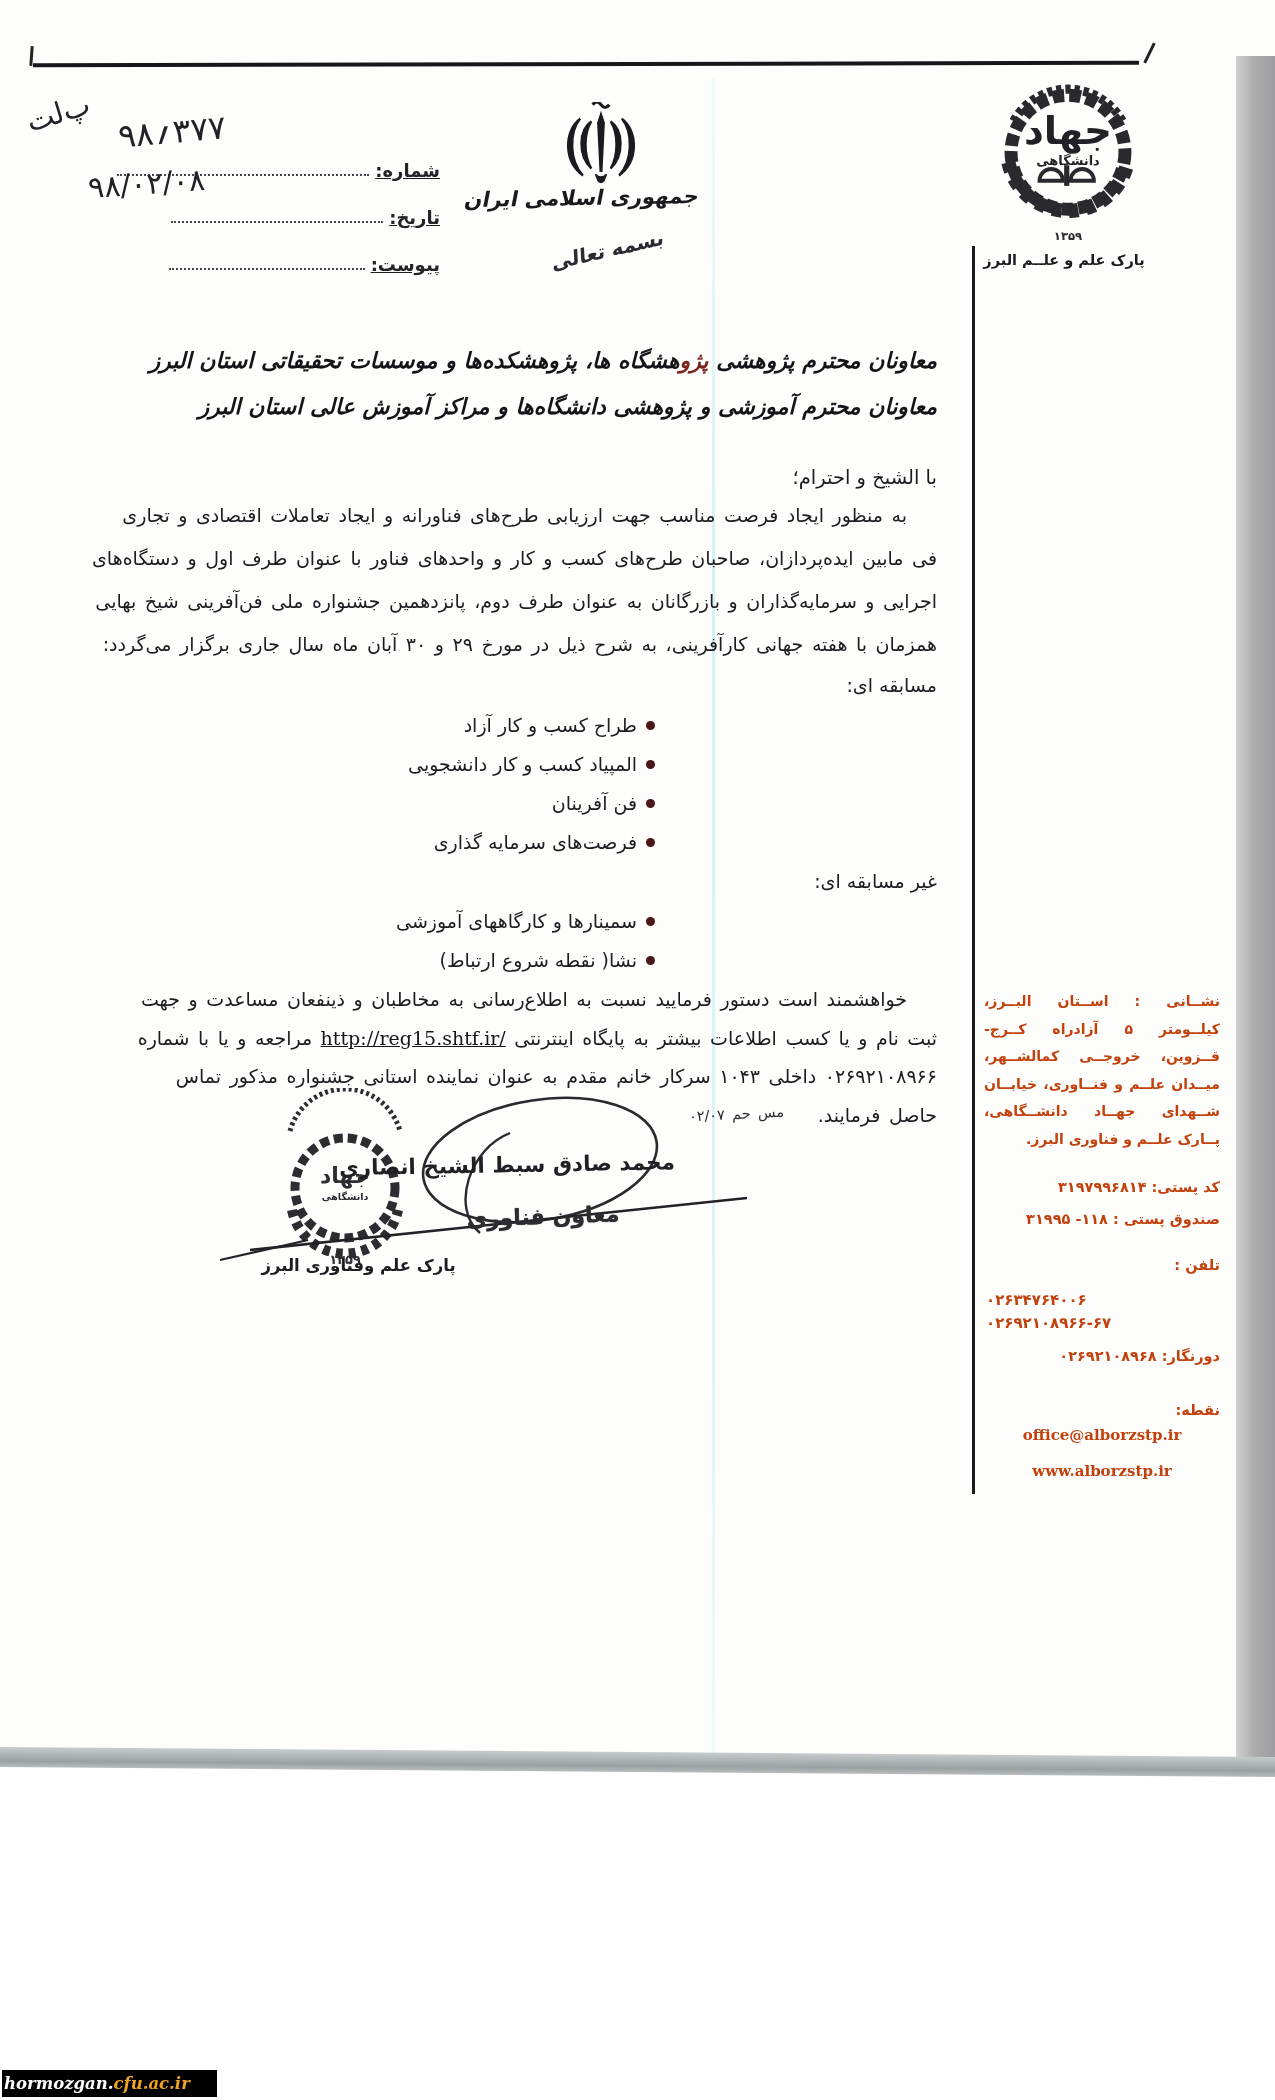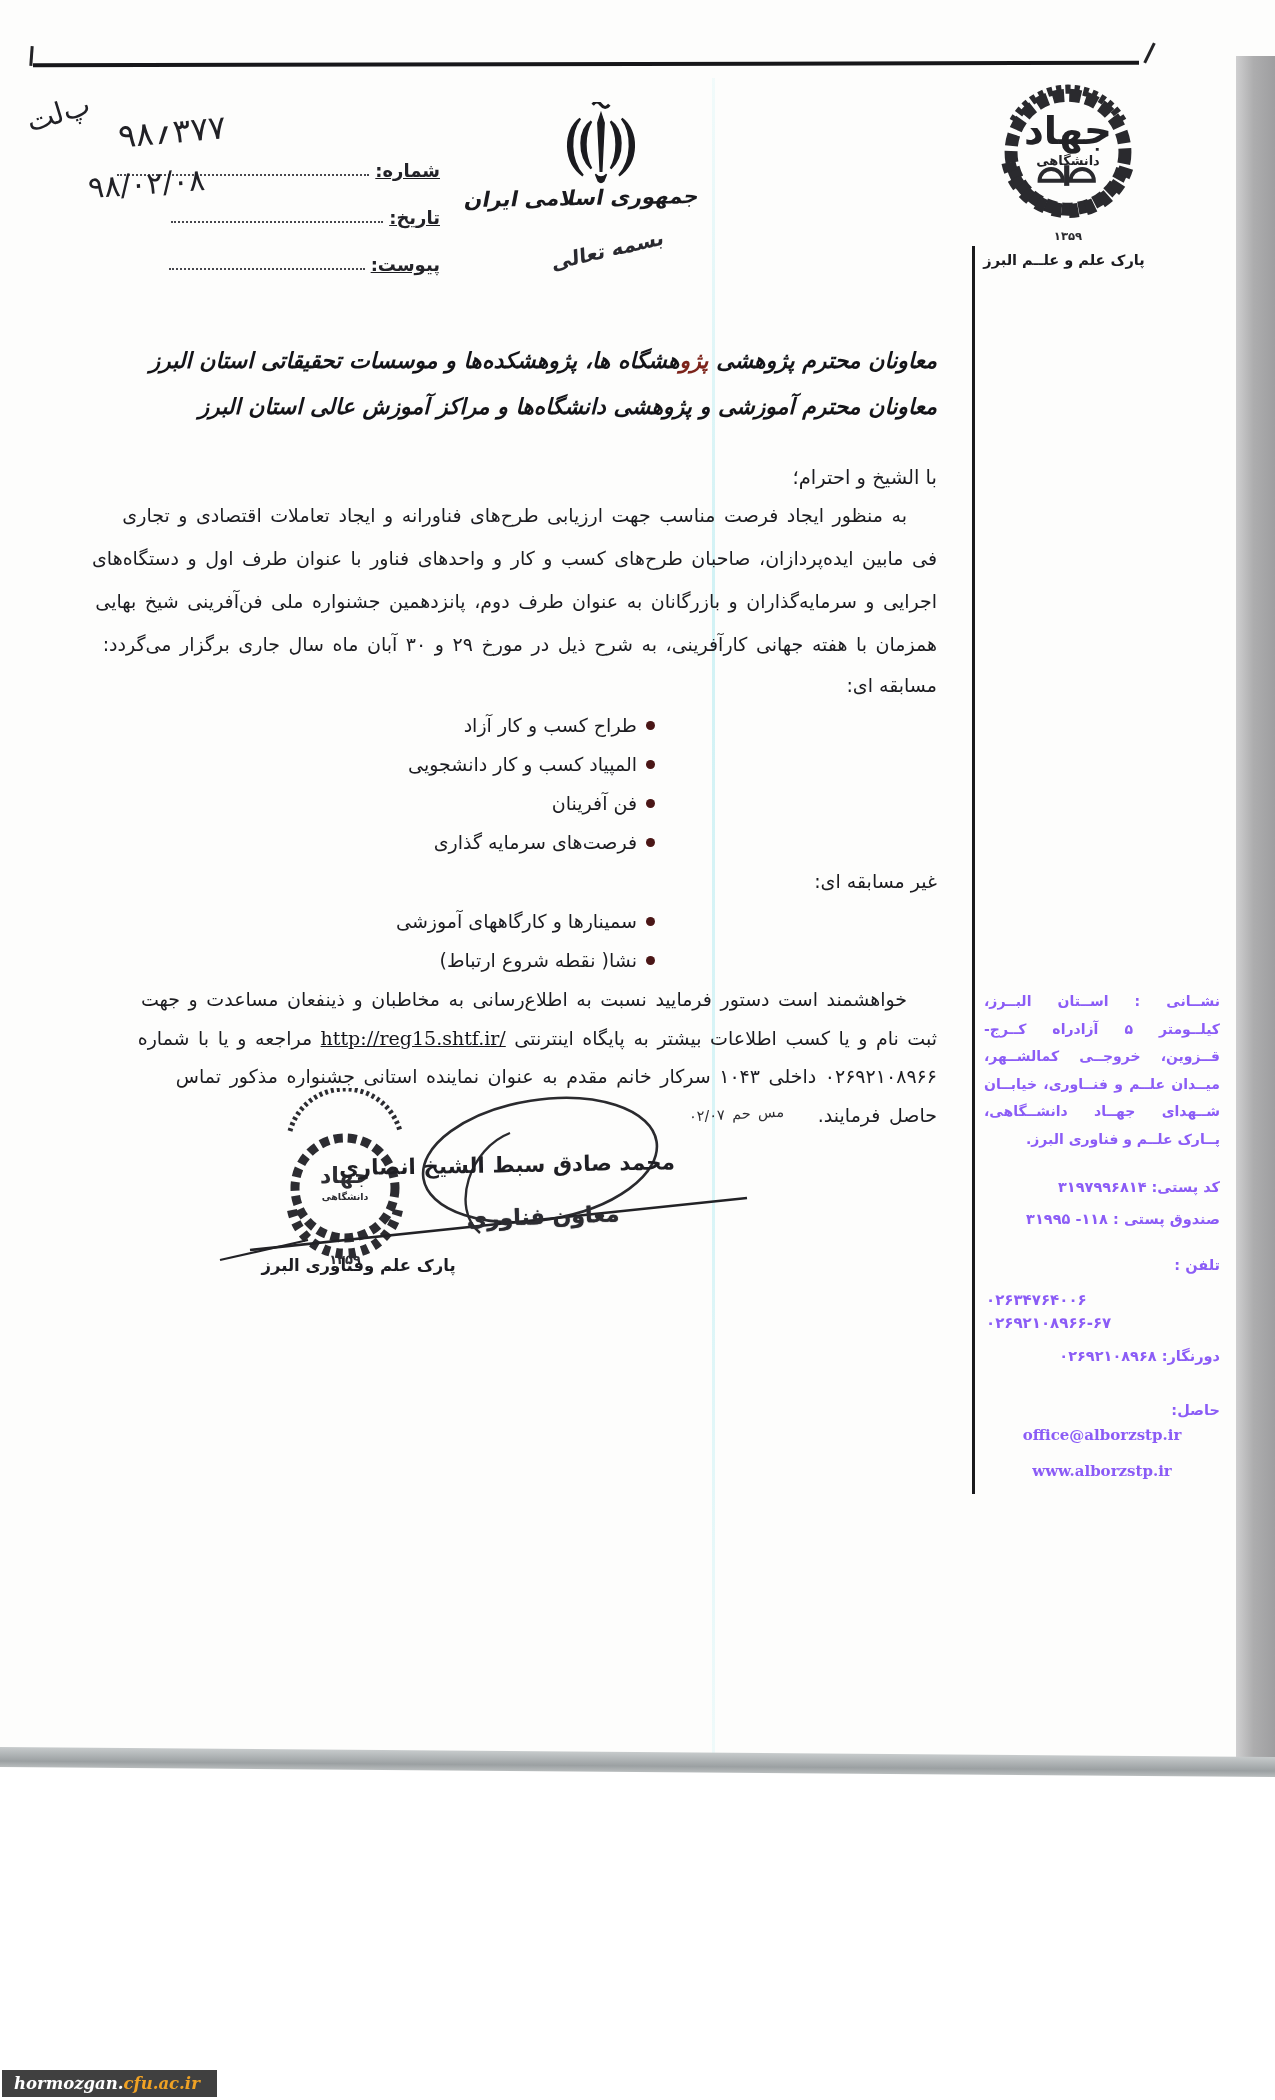--- a/index.html
+++ b/index.html
@@ -39,21 +39,21 @@
         font-weight:bold;color:#2a2a30;transform:rotate(-13deg) skewX(-10deg);}
 
   
   .jahad-wrap{position:absolute;left:990px;top:72px;width:156px;height:176px;}
   .jahad-caption{position:absolute;left:960px;top:252px;width:208px;text-align:center;
         font-size:14.5px;font-weight:bold;color:#1c1c20;}
 
   .divider-v{position:absolute;left:972px;top:246px;width:3px;height:1248px;background:#1a1a1d;}
 
   
-  .sidebar{position:absolute;left:984px;top:988px;width:236px;direction:rtl;color:#8b5cf6;}
+  .sidebar{position:absolute;left:984px;top:988px;width:236px;direction:rtl;color:#c2410c;}
   .sb-address{font-size:14px;font-weight:bold;line-height:27.5px;text-align:justify;margin:0;}
   .sb-line{font-size:14.5px;font-weight:bold;margin:0;line-height:24px;}
   .sb-postal{margin-top:22px;}
   .sb-pobox{margin-top:8px;}
   .sb-phone-label{margin-top:22px;padding-left:28px;}
   .sb-number{direction:ltr;text-align:left;font-size:15px;font-weight:bold;line-height:23px;margin:0;padding-left:2px;}
   .sb-ph1{margin-top:12px;}
   .sb-fax{margin-top:9px;direction:rtl;text-align:right;font-size:14.5px;font-weight:bold;}
   .sb-email-label{margin-top:30px;}
   .sb-latin{direction:ltr;text-align:center;font-family:"DejaVu Serif","Liberation Serif",serif;
@@ -84,22 +84,22 @@
   .sig-svg{position:absolute;left:0;top:0;}
   .sig-name{position:absolute;left:185px;top:64px;width:310px;text-align:center;
         font-size:21.5px;font-weight:bold;color:#1f1f24;white-space:nowrap;transform:rotate(-1deg);}
   .sig-title{position:absolute;left:268px;top:116px;width:190px;text-align:center;font-size:22px;
         font-weight:bold;letter-spacing:2px;color:#2c2c31;transform:rotate(-2deg);
         text-shadow:0 0 1px #3a3a3f;}
   .sig-org{position:absolute;left:76px;top:168px;width:205px;text-align:center;
         font-size:16.5px;font-weight:bold;color:#1d1d22;white-space:nowrap;}
 
   
-  .watermark{position:absolute;left:2px;top:2070px;width:215px;height:27px;background:#404040;
-        display:flex;align-items:center;padding-left:12px;box-sizing:border-box;
+  .watermark{position:absolute;left:2px;top:2070px;width:215px;height:27px;background:#000000;
+        display:flex;align-items:center;padding-left:2px;box-sizing:border-box;
         font-family:"DejaVu Serif","Liberation Serif",serif;font-style:italic;font-weight:bold;font-size:16.5px;}
   .wm-left{color:#ffffff;} .wm-right{color:#f0a224;}
 </style>
 </head>
 <body>
 
 <div class="stage">
   <div class="scan-paper"></div>
   <div class="scan-band-right"></div>
   <div class="artifact-cyan"></div>
@@ -161,21 +161,21 @@
   <div class="divider-v"></div>
 
   <aside class="sidebar">
     <p class="sb-address">نشــانی :  اســتان البــرز، کیلــومتر ۵ آزادراه کــرج- قــزوین، خروجــی کمالشــهر، میــدان علــم و فنــاوری، خیابــان شــهدای جهــاد دانشــگاهی، پــارک علــم و فناوری البرز.</p>
     <p class="sb-line sb-postal">کد پستی: ۳۱۹۷۹۹۶۸۱۴</p>
     <p class="sb-line sb-pobox">صندوق پستی : ۱۱۸- ۳۱۹۹۵</p>
     <p class="sb-line sb-phone-label">تلفن :</p>
     <p class="sb-number sb-ph1">۰۲۶۳۴۷۶۴۰۰۶</p>
     <p class="sb-number">۰۲۶۹۲۱۰۸۹۶۶-۶۷</p>
     <p class="sb-line sb-fax">دورنگار: ۰۲۶۹۲۱۰۸۹۶۸</p>
-    <p class="sb-line sb-email-label">حاصل:</p>
+    <p class="sb-line sb-email-label">نقطه:</p>
     <p class="sb-latin">office@alborzstp.ir</p>
     <p class="sb-latin sb-www">www.alborzstp.ir</p>
   </aside>
 
   <main class="letter">
     <div class="h-line"><span>معاونان محترم پژوهشی </span><span class="red">پژو</span><span>هشگاه ها، پژوهشکده‌ها و موسسات تحقیقاتی استان البرز</span></div>
     <div class="h-line">معاونان محترم آموزشی و پژوهشی دانشگاه‌ها و مراکز آموزش عالی استان البرز</div>
 
     <div class="salutation">با الشیخ و احترام؛</div>
 

